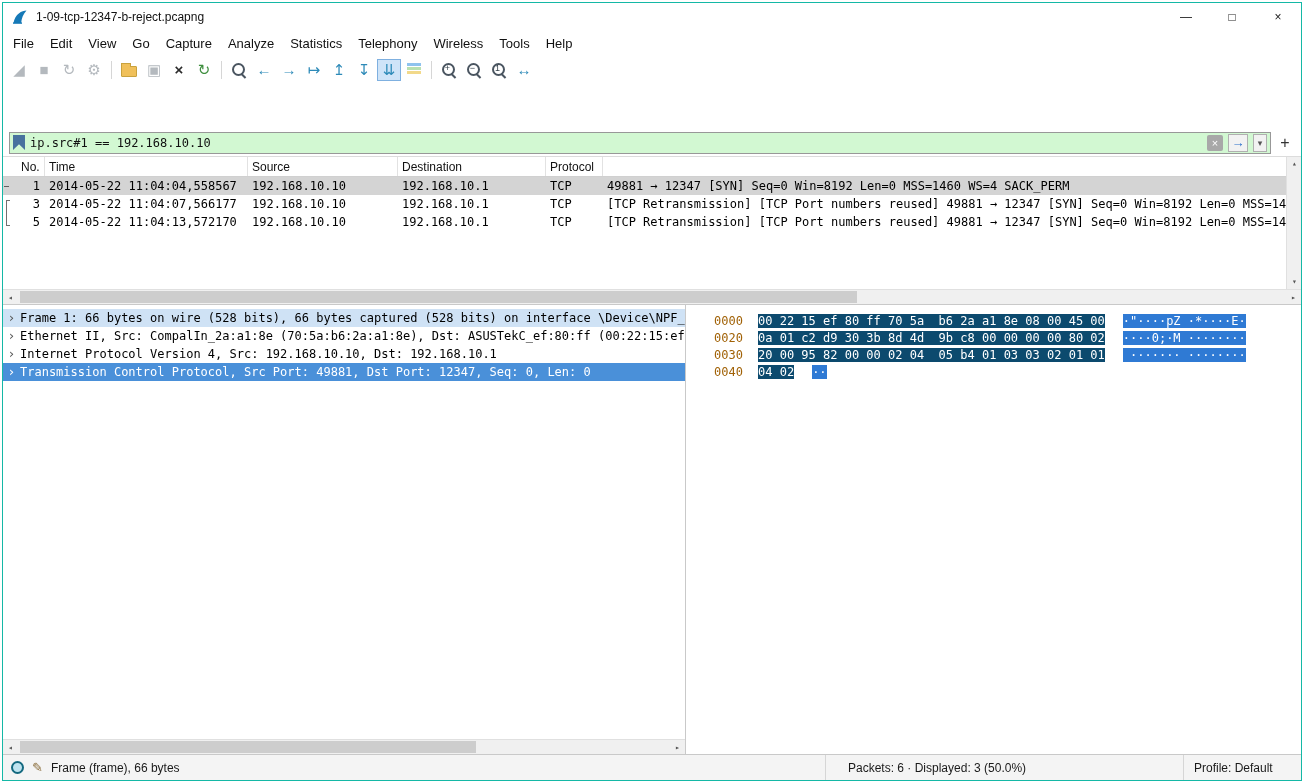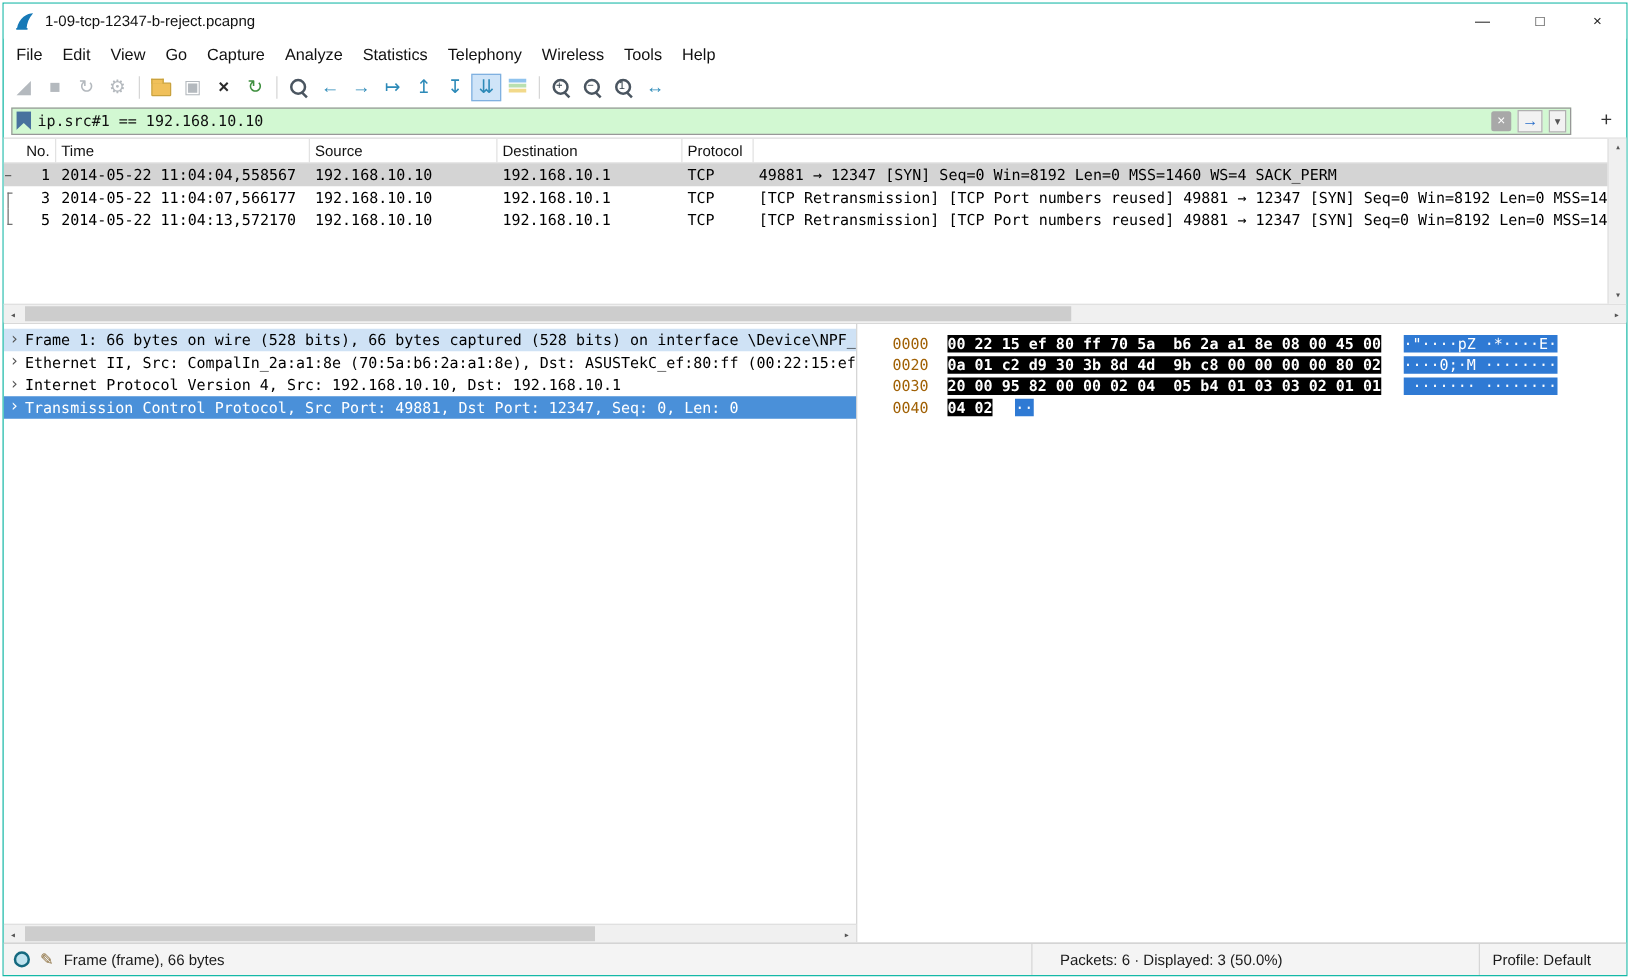--- a/index.html
+++ b/index.html
@@ -30,21 +30,21 @@
   .folder::before { content:""; position:absolute; top:-4px; left:-1px; width:8px; height:3px; background:#f0c05a; border:1px solid #c9a23e; border-bottom:none; }
   .mag { position:relative; width:14px; height:14px; }
   .mag::before { content:""; position:absolute; left:0; top:0; width:9px; height:9px; border:2px solid #4a5560; border-radius:50%; }
   .mag::after { content:""; position:absolute; left:10px; top:10px; width:6px; height:2px; background:#4a5560; transform:rotate(45deg); transform-origin:0 0; }
   .mag i { position:absolute; left:0; top:0; width:11px; height:9px; font-style:normal; font-size:9px; line-height:10px; text-align:center; color:#33404a; }
   .stripes { width:14px; height:13px; display:flex; flex-direction:column; gap:1px; }
   .stripes i { height:3px; }
   .stripes i:nth-child(1){ background:#8fc3ee; } .stripes i:nth-child(2){ background:#b9e0b0; } .stripes i:nth-child(3){ background:#f2d98a; }
 
   
-  .filterbar { height:27px; display:flex; align-items:center; padding:2px 6px; gap:18px; flex-shrink:0; }
+  .filterbar { height:27px; display:flex; align-items:center; padding:2px 6px; gap:4px; flex-shrink:0;margin-top:46px; }
   .filter-field { flex:1; height:22px; background:#d2f8d2; border:1px solid #989898; display:flex; align-items:center; padding:0 3px; gap:5px; }
   .bookmark { width:12px; height:15px; background:#48729e; clip-path:polygon(0 0,100% 0,100% 100%,50% 62%,0 100%); flex-shrink:0; }
   .filter-text { flex:1; font-family:"DejaVu Sans Mono",monospace; font-size:12px; color:#101010; white-space:nowrap; overflow:hidden; }
   .f-clear { width:16px; height:16px; background:#a8a8a8; color:#fff; font-size:11px; line-height:16px; text-align:center; border-radius:2px; flex-shrink:0; }
   .f-apply { width:20px; height:18px; border:1px solid #b0b0b0; background:#f2f2f2; color:#2a6fca; text-align:center; line-height:16px; font-weight:bold; font-size:13px; flex-shrink:0; }
   .f-drop { width:14px; height:18px; border:1px solid #b0b0b0; background:#f2f2f2; font-size:9px; line-height:17px; text-align:center; color:#555; flex-shrink:0; }
   .filter-add { width:20px; text-align:center; font-size:16px; color:#333; }
 
   
   .packet-list { height:148px; display:flex; flex-direction:column; border-top:1px solid #dcdcdc; position:relative; font-family:"DejaVu Sans Mono",monospace; font-size:12px; flex-shrink:0; background:#fff; }
@@ -81,21 +81,21 @@
   .details-pane { width:683px; border-right:1px solid #c9c9c9; display:flex; flex-direction:column; flex-shrink:0; background:#fff; }
   .dp-body { flex:1; padding-top:4px; overflow:hidden; }
   .dp-row { height:18px; line-height:18px; display:flex; white-space:nowrap; overflow:hidden; color:#000; }
   .dp-expander { width:17px; text-align:center; color:#555; flex-shrink:0; font-size:13px; }
   .dp-row.related-bg { background:#cfe2f5; }
   .dp-row.selected { background:#4a90d9; color:#fff; }
   .dp-row.selected .dp-expander { color:#fff; }
   .hex-pane { flex:1; background:#fff; padding:8px 0 0 8px; overflow:hidden; }
   .hex-row { height:17px; line-height:17px; white-space:pre; }
   .hex-offset { color:#a16207; display:inline-block; width:44px;margin-left:20px; }
-  .hex-bytes { background:#000000; color:#fff;font-weight:bold; }
+  .hex-bytes { background:#0c4a6e; color:#fff; }
   .hex-ascii { background:#2f7ad4; color:#fff; margin-left:18px; }
 
   
   .statusbar { height:26px; border-top:1px solid #c9c9c9; display:flex; align-items:center; font-size:12px; color:#1a1a1a; background:#f4f4f4; flex-shrink:0; }
   .sb-left { display:flex; align-items:center; gap:8px; padding-left:8px; width:822px; height:100%; }
   .sb-mid { width:358px; border-left:1px solid #d6d6d6; padding-left:22px; height:100%; display:flex; align-items:center; }
   .sb-right { flex:1; border-left:1px solid #d6d6d6; padding-left:10px; height:100%; display:flex; align-items:center; }
   .expert-dot { width:13px; height:13px; border-radius:50%; background:#bfe3ef; border:2px solid #14697f; }
   .pencil { font-size:13px; color:#8a6d3b; }
 </style>

